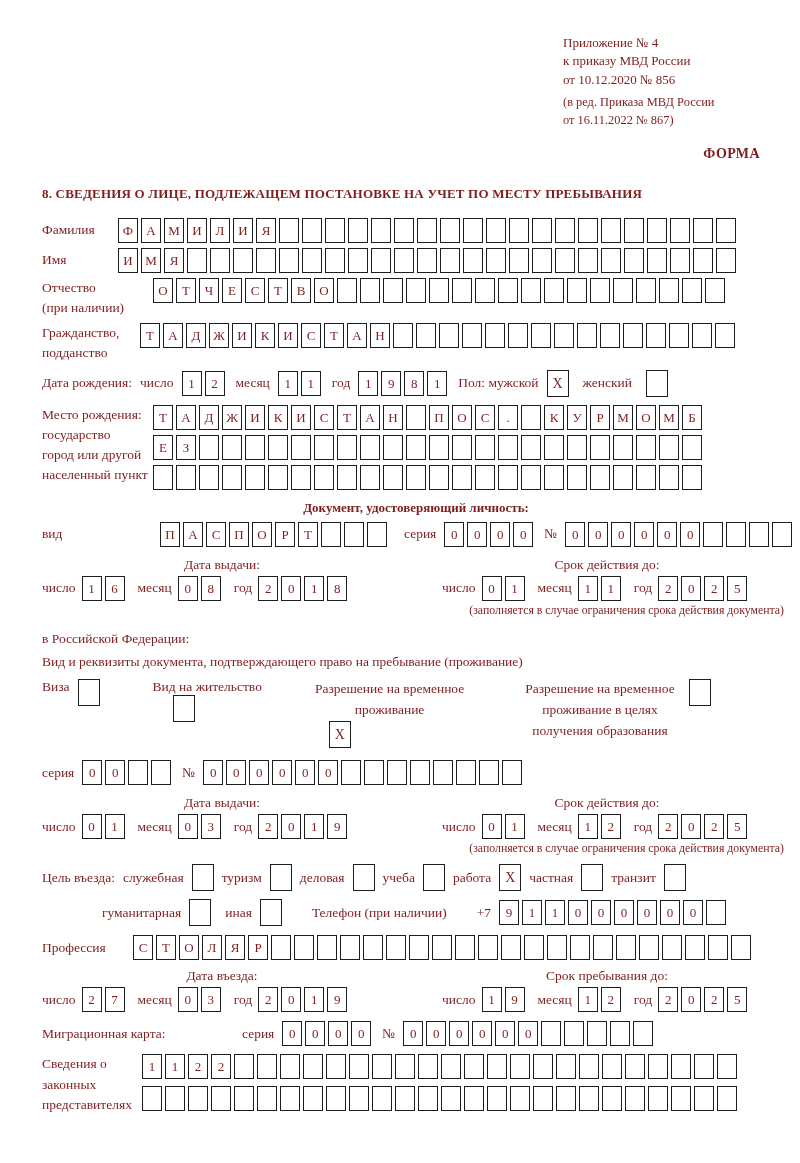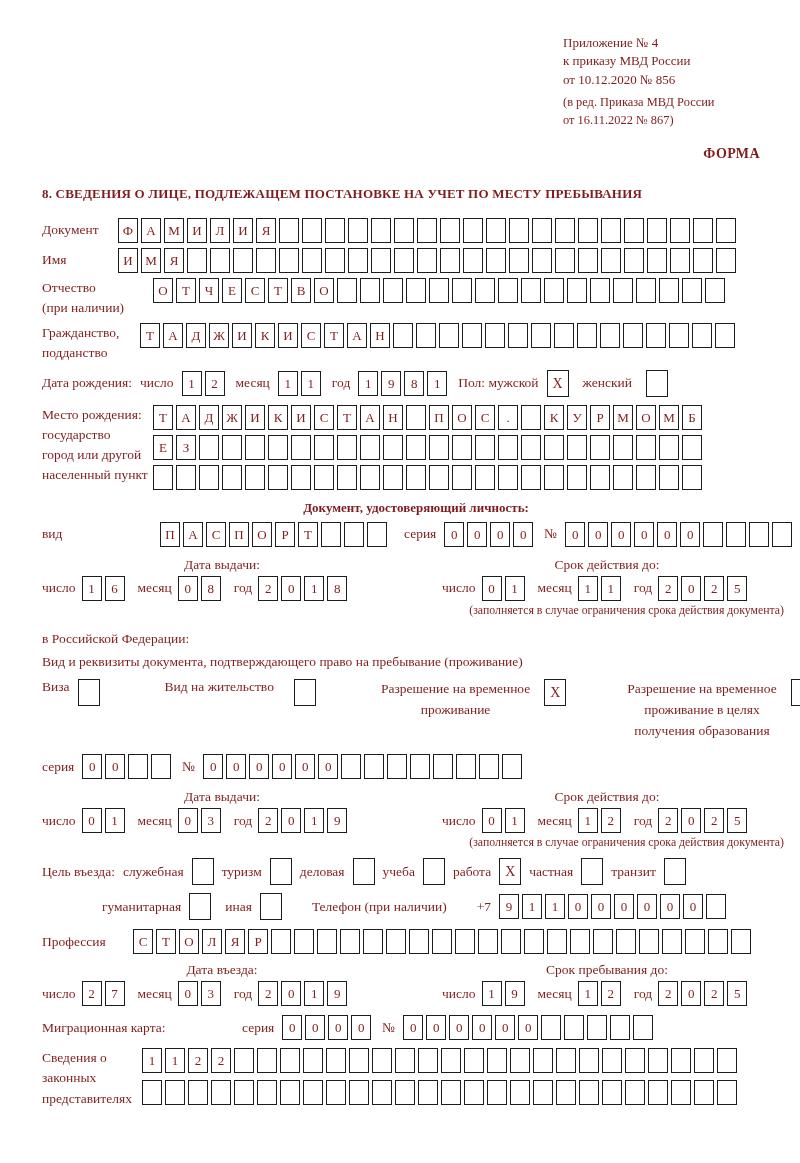--- a/index.html
+++ b/index.html
@@ -33,21 +33,21 @@
   .dhead .lefth{width:360px;text-align:center;}
   .dhead .righth{margin-left:40px;width:330px;text-align:center;}
   .drow{display:flex;align-items:center;margin-bottom:2px;}
   .drow .leftg{width:360px;}
   .drow .rightg{margin-left:40px;}
   .note{font-size:11.8px;text-align:right;padding-right:6px;margin-bottom:8px;}
   .plain{margin-top:10px;line-height:1.7;}
   .optrow{display:flex;align-items:flex-start;margin-top:6px;margin-bottom:12px;gap:41px;}
   .opt{display:flex;align-items:flex-start;flex:none;}
   .optlbl{white-space:pre-line;text-align:center;line-height:1.55;}
-  .gap8{margin-left:8px;}.gap14{margin-left:14px;}.gap20{margin-left:20px;}.gap24{margin-left:24px;}.gap30{margin-left:30px;}
+  .gap8{margin-left:8px;}.gap14{margin-left:14px;}.gap20{margin-left:20px;}.gap24{margin-left:12px;flex-direction:column;}.gap30{margin-left:30px;}
   .inrow{display:flex;align-items:center;flex-wrap:nowrap;}
   .inrow>*{flex:none;}
 </style>
 </head>
 <body>
 
 <div class="page">
 
   <div class="hdr-right">
     <div>Приложение № 4</div>
@@ -57,21 +57,21 @@
       <div>(в ред. Приказа МВД России</div>
       <div>от 16.11.2022 № 867)</div>
     </div>
   </div>
   <div class="forma">ФОРМА</div>
 
 
   <div class="sec-head">8. СВЕДЕНИЯ О ЛИЦЕ, ПОДЛЕЖАЩЕМ ПОСТАНОВКЕ НА УЧЕТ ПО МЕСТУ ПРЕБЫВАНИЯ</div>
 
   <div class="frow">
-    <div class="lbl" style="width:76px">Документ</div>
+    <div class="lbl" style="width:76px">Фамилия</div>
     <div class="cells">
         <span class="cell">Ф</span>
         <span class="cell">А</span>
         <span class="cell">М</span>
         <span class="cell">И</span>
         <span class="cell">Л</span>
         <span class="cell">И</span>
         <span class="cell">Я</span>
         <span class="cell"></span>
         <span class="cell"></span>

